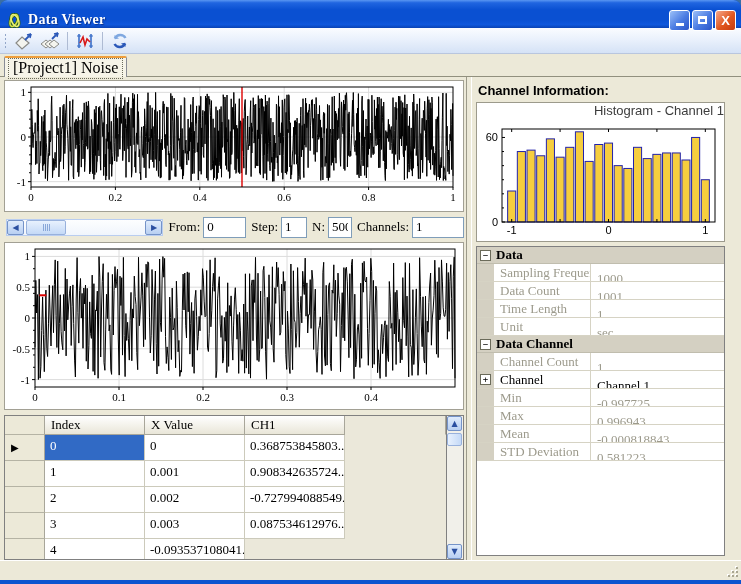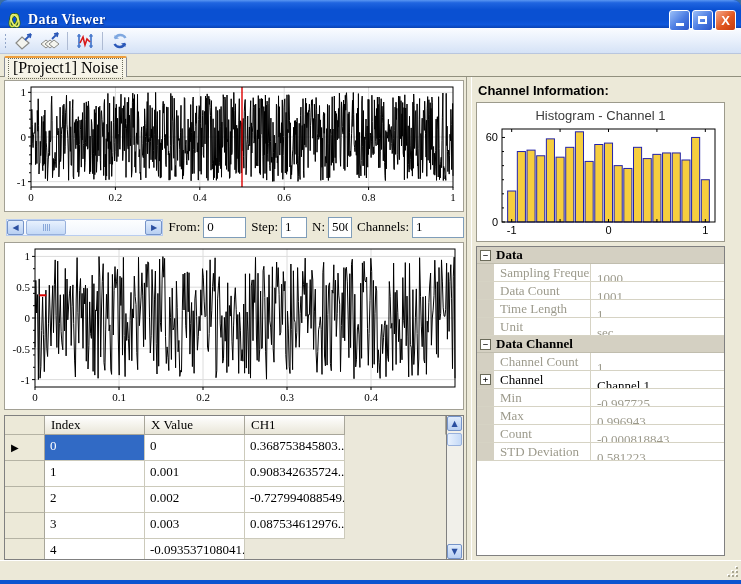--- a/index.html
+++ b/index.html
@@ -89,22 +89,22 @@
     display:flex; flex-direction:column; }
   .vscroll .sbtn { width:15px; }
   .vthumb { height:13px; width:15px; margin:2px 0 0 0; border:1px solid #98B1DC; border-radius:2px;
     background:linear-gradient(90deg,#E8F1FD,#C4D9F7); }
   .vscroll .spacer { flex:1; }
 
   
   .ci-heading { font-family:"Liberation Sans", sans-serif; font-weight:bold; font-size:13px;
     color:#000; padding:2px 0 4px 2px; }
   .histobox { width:249px; height:140px; background:#fff; border:1px solid #9C9A8C; }
-  .histo-title { text-align:center; font-family:"Liberation Sans", sans-serif; font-size:13px;
-    color:#3C3C3C; padding-top:5px; height:22px; }
+  .histo-title { text-align:right; font-family:"Liberation Sans", sans-serif; font-size:13px;
+    color:#3C3C3C; height:22px; }
 
   .propgrid { width:249px; flex:1; margin-top:4px; border:1px solid #808080; background:#fff;
     overflow:hidden; }
   .pg-group { display:flex; height:17px; background:#D4D0C2; border-bottom:1px solid #C0BDAE;
     align-items:center; }
   .pg-grouplabel { font-weight:bold; font-size:13px; padding-left:2px; }
   .pg-row { display:flex; height:18px; border-bottom:1px solid #D6D3C4; align-items:stretch; }
   .pg-gutter { width:17px; background:#D4D0C2; display:flex; align-items:center; justify-content:center; }
   .pg-box { width:11px; height:11px; border:1px solid #6B6B5A; background:#fff; font-size:9px;
     line-height:9px; text-align:center; font-family:"DejaVu Sans Mono", monospace; color:#000; }
@@ -454,21 +454,21 @@
             <div class="pg-label graytx">Min</div>
             <div class="pg-value graytx">-0.997725</div>
           </div>
           <div class="pg-row">
             <div class="pg-gutter"></div>
             <div class="pg-label graytx">Max</div>
             <div class="pg-value graytx">0.996943</div>
           </div>
           <div class="pg-row">
             <div class="pg-gutter"></div>
-            <div class="pg-label graytx">Count</div>
+            <div class="pg-label graytx">Mean</div>
             <div class="pg-value graytx">-0.000818843</div>
           </div>
           <div class="pg-row">
             <div class="pg-gutter"></div>
             <div class="pg-label graytx">STD Deviation</div>
             <div class="pg-value graytx">0.581223</div>
           </div>
         </div>
     </div>
   </div>

